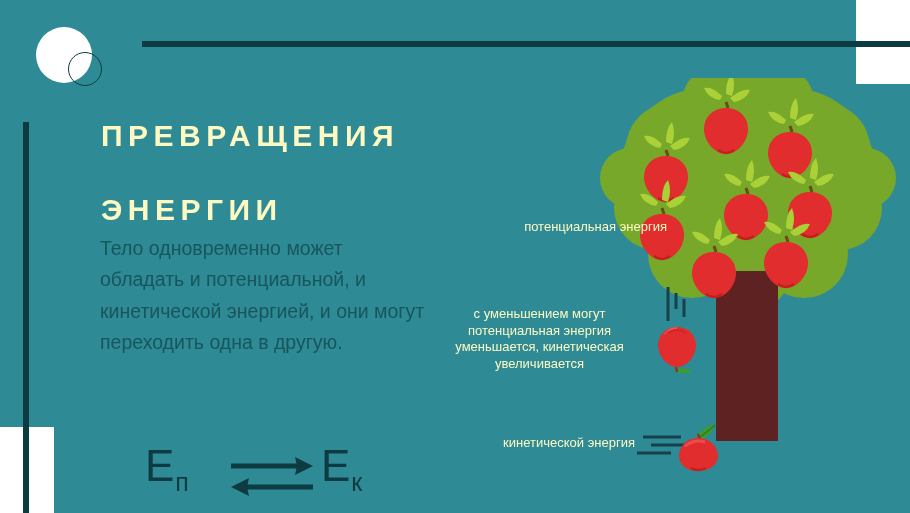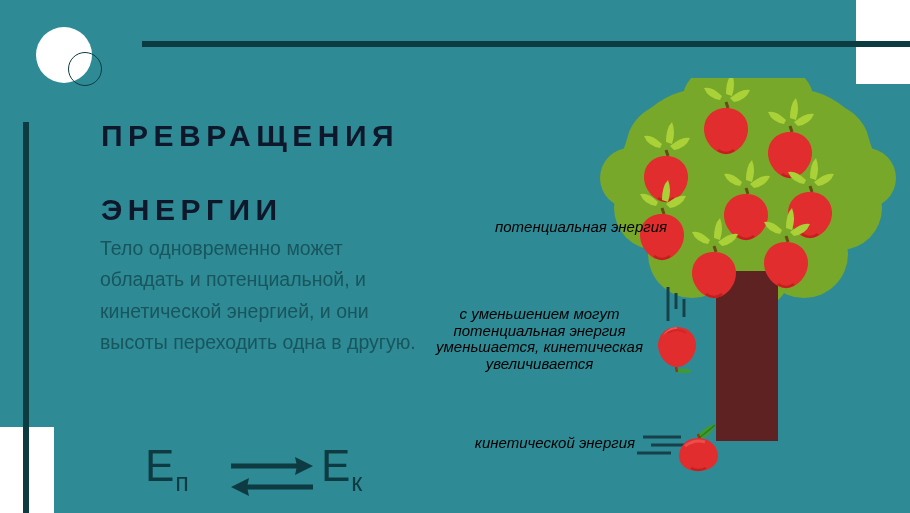--- a/index.html
+++ b/index.html
@@ -15,21 +15,21 @@
   .deco-white-bl{position:absolute;left:0;top:427px;width:54px;height:86px;background:#ffffff;}
   .deco-hline{position:absolute;left:142px;top:41px;width:768px;height:6px;background:#0c3b41;}
   .deco-vline{position:absolute;left:23px;top:122px;width:6px;height:391px;background:#0c3b41;}
   .deco-circle-filled{position:absolute;left:36px;top:27px;width:56px;height:56px;border-radius:50%;background:#ffffff;}
   .deco-circle-outline{position:absolute;left:68px;top:52px;width:34px;height:34px;border-radius:50%;border:1.6px solid #0c3b41;box-sizing:border-box;}
 
   
   .title{
     position:absolute;left:101px;top:95px;width:400px;
     font-size:30px;font-weight:bold;line-height:42px;
-    letter-spacing:5.5px;color:#0f172a;
+    letter-spacing:5.5px;color:#fef9c3;
     text-transform:uppercase;
   }
   .title .line2{display:block;margin-top:32px;}
   .body-text{
     position:absolute;left:100px;top:213px;width:330px;
     font-size:19.5px;line-height:31.5px;color:#18555c;
   }
 
   
   .formula{position:absolute;left:145px;top:404px;width:260px;height:70px;margin-top:36px;}
@@ -40,22 +40,22 @@
   .formula .term .sub{font-size:25px;vertical-align:sub;margin-left:1px;}
   .formula .t-left{left:0px;top:4px;}
   .formula .t-right{left:176px;top:4px;}
   .formula svg{position:absolute;left:84px;top:14px;}
 
   
   #tree{position:absolute;left:600px;top:78px;width:310px;height:400px;}
 
   
   .annot{
-    position:absolute;color:#000000;font-style:italic;
-    font-size:15px;line-height:16.5px;text-align:center;
+    position:absolute;color:#fef9c3;
+    font-size:13px;line-height:16.5px;text-align:center;
     white-space:pre-line;
   }
   .annot-potential{left:452px;top:219px;width:215px;text-align:right;}
   .annot-decrease{left:422px;top:306px;width:235px;}
   .annot-kinetic{left:440px;top:435px;width:195px;text-align:right;}
 
   .motion-vert{position:absolute;left:664px;top:287px;}
   .motion-horiz{position:absolute;left:637px;top:433px;}
   .apple-falling{position:absolute;left:656px;top:325px;}
   .apple-rolling{position:absolute;left:677px;top:424px;}
@@ -70,21 +70,21 @@
   <div class="deco-hline"></div>
   <div class="deco-vline"></div>
   <div class="deco-circle-filled"></div>
   <div class="deco-circle-outline"></div>
 
   <h1 class="title">
     <span>ПРЕВРАЩЕНИЯ</span>
     <span class="line2">ЭНЕРГИИ</span>
   </h1>
 
-  <p class="body-text">Тело одновременно может обладать и потенциальной, и кинетической энергией, и они высоты переходить одна в другую.</p>
+  <p class="body-text">Тело одновременно может обладать и потенциальной, и кинетической энергией, и они могут переходить одна в другую.</p>
 
   <div class="formula">
     <div class="term t-left">
       <span>E</span><span class="sub">п</span>
     </div>
     <svg width="86" height="52" viewBox="0 0 86 52">
       <line x1="2" y1="12" x2="74" y2="12" stroke="#0d3b41" stroke-width="5"></line>
       <polygon points="84,12 66,3 68,12 66,21" fill="#0d3b41"></polygon>
       <line x1="12" y1="33" x2="84" y2="33" stroke="#0d3b41" stroke-width="5"></line>
       <polygon points="2,33 20,24 18,33 20,42" fill="#0d3b41"></polygon>

